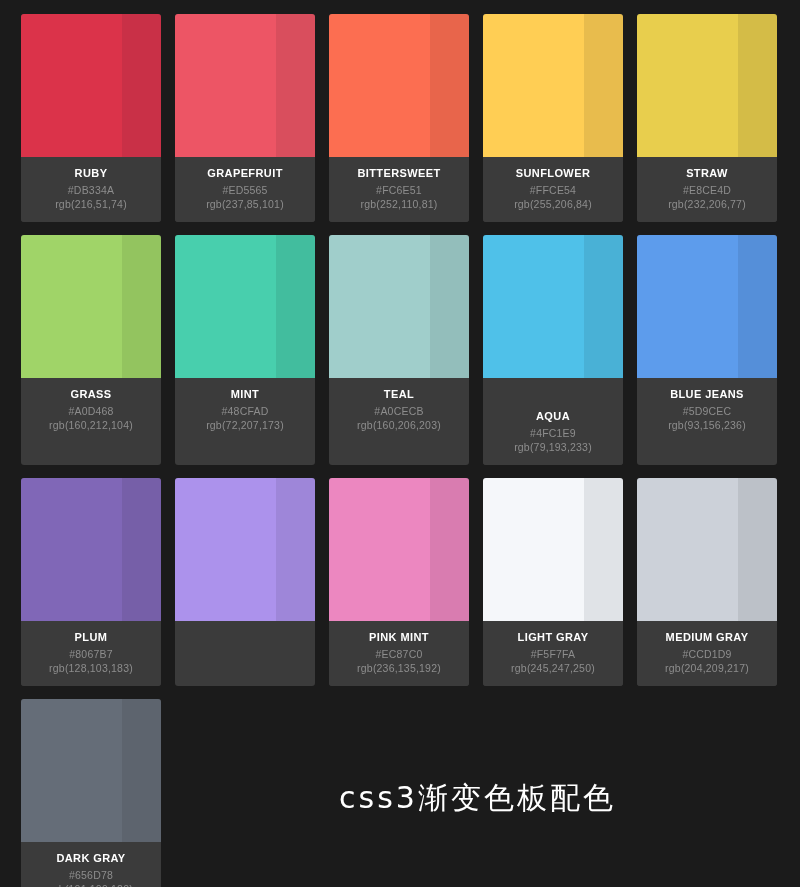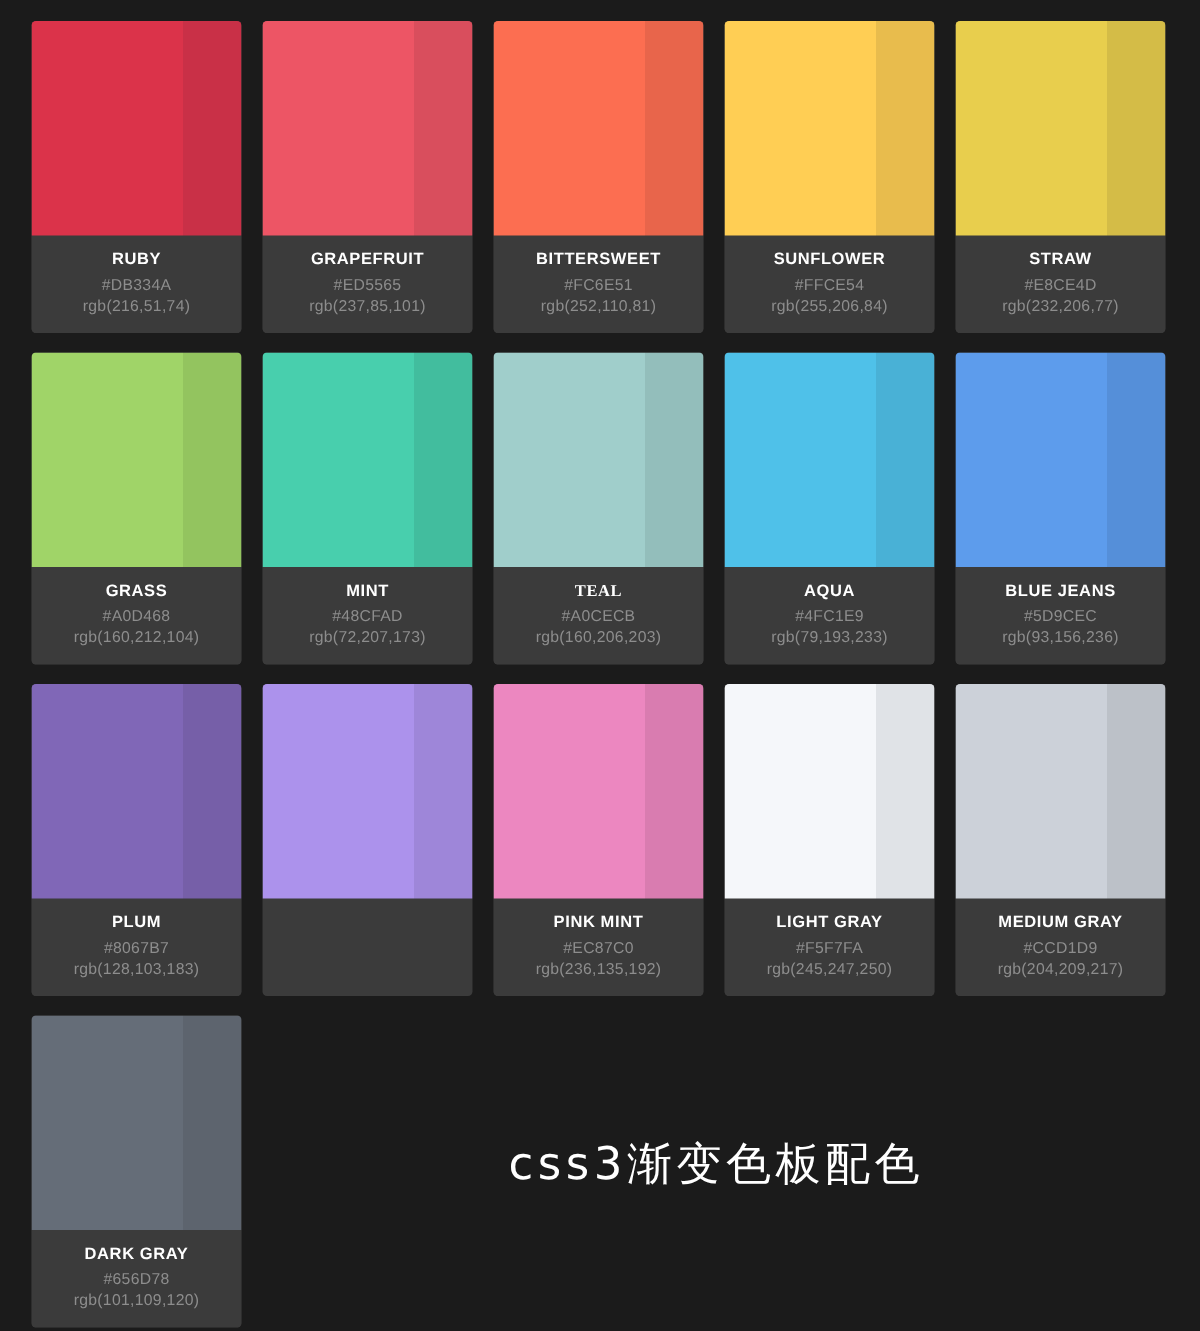--- a/index.html
+++ b/index.html
@@ -187,32 +187,32 @@
         <div class="swatch-hex" style="color: rgb(141, 141, 141);">#48CFAD</div>
         <div class="swatch-rgb" style="color: rgb(141, 141, 141);">rgb(72,207,173)</div>
       </div>
     </div>
     <div class="swatch-card" style="background-color: rgb(59, 59, 59);">
       <div class="swatch-color">
         <div class="tone-light" style="background: rgb(160, 206, 203);"></div>
         <div class="tone-dark" style="background: rgb(147, 190, 187);"></div>
       </div>
       <div class="swatch-info" style="background-color: rgb(59, 59, 59);">
-        <div class="swatch-name" style="color: rgb(255, 255, 255); font-family: Liberation Serif, serif;">TEAL</div>
+        <div class="swatch-name" style="color: rgb(255, 255, 255);">TEAL</div>
         <div class="swatch-hex" style="color: rgb(141, 141, 141);">#A0CECB</div>
         <div class="swatch-rgb" style="color: rgb(141, 141, 141);">rgb(160,206,203)</div>
       </div>
     </div>
     <div class="swatch-card" style="background-color: rgb(59, 59, 59);">
       <div class="swatch-color">
         <div class="tone-light" style="background: rgb(79, 193, 233);"></div>
         <div class="tone-dark" style="background: rgb(73, 177, 214);"></div>
       </div>
       <div class="swatch-info" style="background-color: rgb(59, 59, 59);">
-        <div class="swatch-name" style="color: rgb(255, 255, 255);">AQUA</div>
+        <div class="swatch-name" style="color: rgb(255, 255, 255); margin-top: 22px;">AQUA</div>
         <div class="swatch-hex" style="color: rgb(141, 141, 141);">#4FC1E9</div>
         <div class="swatch-rgb" style="color: rgb(141, 141, 141);">rgb(79,193,233)</div>
       </div>
     </div>
     <div class="swatch-card" style="background-color: rgb(59, 59, 59);">
       <div class="swatch-color">
         <div class="tone-light" style="background: rgb(93, 156, 236);"></div>
         <div class="tone-dark" style="background: rgb(85, 143, 217);"></div>
       </div>
       <div class="swatch-info" style="background-color: rgb(59, 59, 59);">

